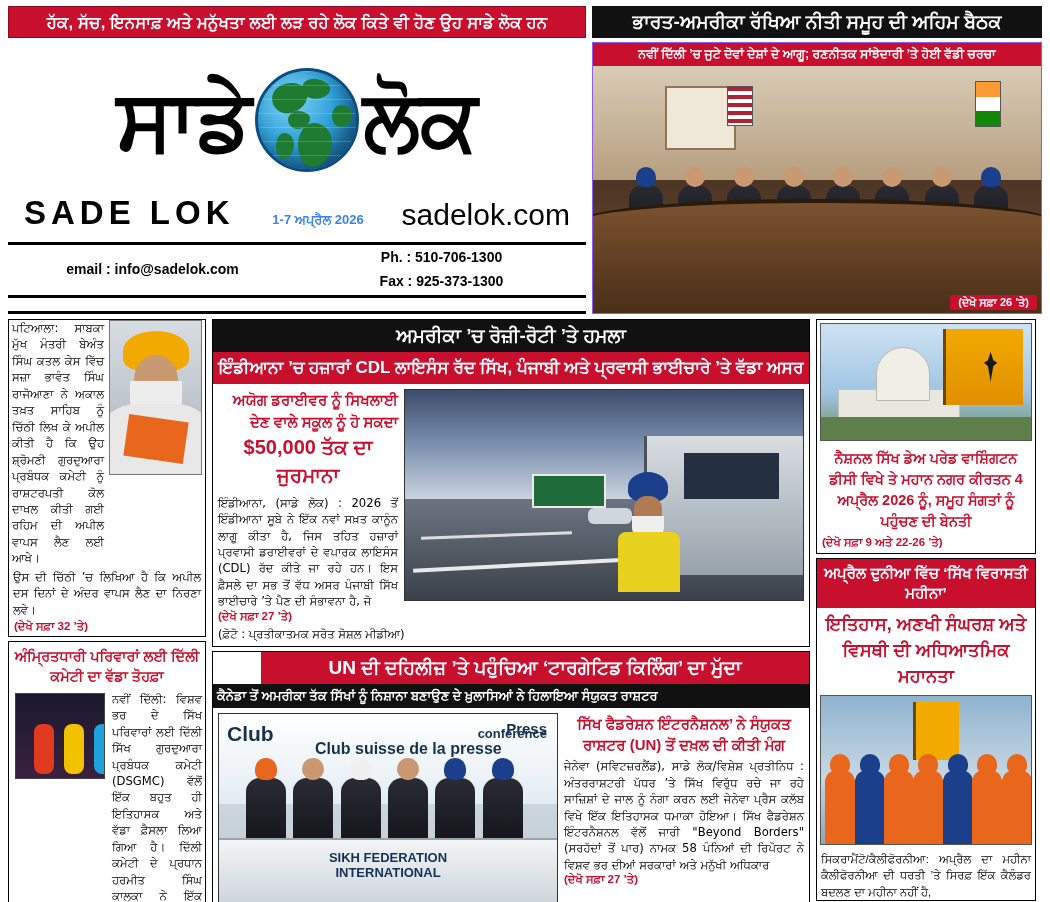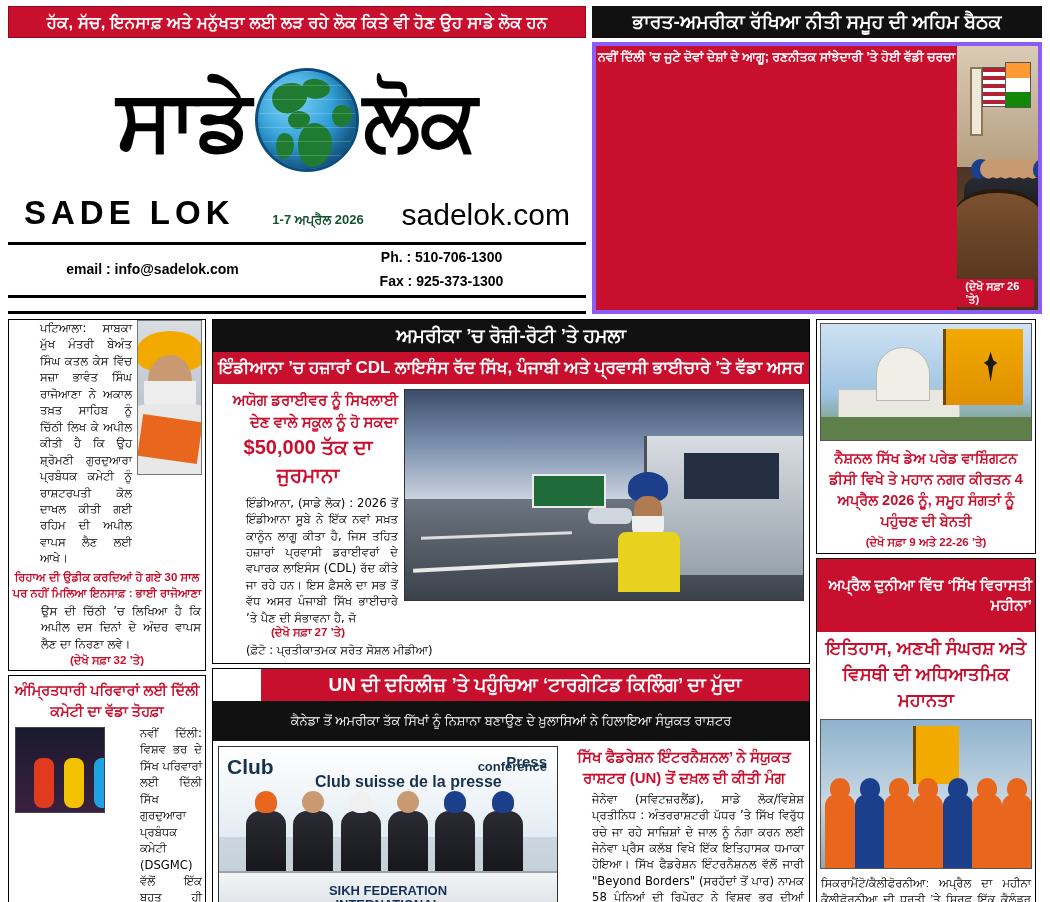--- a/index.html
+++ b/index.html
@@ -67,32 +67,32 @@
   .g6 { left:74px; top:34px; width:20px; height:22px; }
   .globe::after {
     content:""; position:absolute; inset:0;
     background:repeating-linear-gradient(to bottom, rgba(255,255,255,.18) 0 1px, transparent 1px 14px);
   }
   .sub-row {
     display:flex; align-items:flex-end; justify-content:space-between;
     padding:0 16px; margin-top:2px;
   }
   .sade-lok { font-size:33px; letter-spacing:5px; font-weight:bold; color:#000; }
-  .datetxt { font-size:13px; color:#14532d; font-weight:bold; padding-bottom:4px; }
+  .datetxt { font-size:13px; color:#3b82f6; font-weight:bold; padding-bottom:4px; }
   .site { font-size:30px; color:#000; font-weight:normal; }
   .info-row {
     display:flex; border-top:3px solid #000; border-bottom:3px solid #000;
     margin-top:10px; height:56px; align-items:center;
   }
   .info-left { flex:1; text-align:center; font-size:14px; font-weight:bold; line-height:1.7; }
   .info-right { flex:1; text-align:center; font-size:14px; font-weight:bold; line-height:1.7; }
 
   .topphoto {
-    flex:1; position:relative; border:4px solid #8b5cf6; overflow:hidden;
-    display:flex; flex-direction:row;
+    flex:1; position:relative; border:1px solid #8b5cf6; overflow:hidden;
+    display:flex; flex-direction:column;
   }
   .subhead-red {
     background:#c8102e; color:#fff; font-size:12.5px; font-weight:bold;
     text-align:center; padding:4px 2px; line-height:1.2;
   }
   .photo-meeting {
     flex:1; position:relative;
     background:
       linear-gradient(180deg,#2c2016 0%, #4a3324 40%, #6b4a30 100%);
     overflow:hidden;
@@ -141,23 +141,22 @@
   
   .cols { display:flex; gap:6px; margin-top:5px; }
   .col-left  { width:198px; }
   .col-mid   { width:598px; }
   .col-right { width:220px; }
 
   .boxed { border:1px solid #000; }
   .body-pa {
     font-size:11.6px; line-height:1.42; text-align:justify; color:#000;
     font-family:"DejaVu Sans", sans-serif;
-    margin-left:28px;
-  }
-  .contd { color:#c8102e; font-weight:bold; font-size:11.5px; text-align:center; }
+  }
+  .contd { color:#c8102e; font-weight:bold; font-size:11.5px; text-align:left; }
 
   
   .ls1-head {
     color:#c8102e; font-weight:bold; font-size:14.5px; text-align:center;
     line-height:1.4; padding:3px 2px 4px;
   }
   .ls1-body { display:flex; gap:5px; padding:0 3px; }
   .ls1-text { flex:0 0 92px; }
   .portrait {
     flex:1; height:155px; position:relative; overflow:hidden;
@@ -221,22 +220,22 @@
   .tp-driver .dh { position:absolute; left:14px; top:0; width:40px; height:30px; background:#1b3f8b; border-radius:50% 50% 36% 36%; }
   .tp-driver .df { position:absolute; left:20px; top:24px; width:28px; height:30px; background:#b07a52; border-radius:44%; }
   .tp-driver .db { position:absolute; left:18px; top:44px; width:32px; height:24px; background:#efefef; border-radius:0 0 50% 50%; }
   .tp-driver .dv { position:absolute; left:4px; top:60px; width:62px; height:60px; background:#e8d21f; border-radius:8px 8px 0 0; }
 
   .un-head {
     background:#c8102e; color:#fff; font-weight:bold; font-size:19px;
     text-align:center; padding:5px 4px;margin-left:48px;
   }
   .un-sub {
-    background:#111; color:#fff; font-weight:normal; font-size:13px;
-    text-align:center; padding:12px;
+    background:#111; color:#fff; font-weight:bold; font-size:13px;
+    padding:4px;
   }
   .un-body { display:flex; gap:6px; padding:5px; }
   .press-photo {
     flex:0 0 340px; height:190px; position:relative; overflow:hidden; border:1px solid #333;
     background:linear-gradient(180deg,#dfe6ec 0%, #b9c5cf 100%);
   }
   .pp-banner { position:absolute; left:0; right:0; top:0; height:48%;
     background:linear-gradient(180deg,#ffffff 0%, #e3ecf3 100%); }
   .pp-banner span { position:absolute; font-weight:bold; color:#16324f; }
   .pp-b1 { left:8px; top:8px; font-size:21px; }
@@ -269,21 +268,21 @@
     background:linear-gradient(180deg,#f2a900 0%, #e09000 100%); border-left:3px solid #6b4a00; }
   .capitol .khanda { position:absolute; right:14%; top:24%; width:22px; height:30px;
     background:#1a1a1a; clip-path:polygon(50% 0,62% 28%,80% 36%,62% 48%,50% 100%,38% 48%,20% 36%,38% 28%); }
 
   .r-head-red {
     color:#c8102e; font-weight:bold; font-size:14.5px; text-align:center;
     line-height:1.45; padding:4px 3px;
   }
   .r-box-head {
     background:#c8102e; color:#fff; font-weight:bold; font-size:15px;
-    text-align:right; line-height:1.35; padding:16px 3px;
+    text-align:center; line-height:1.35; padding:4px 3px;
   }
   .nagar {
     height:150px; margin:3px; position:relative; overflow:hidden; border:1px solid #555;
     background:linear-gradient(180deg,#8fb3cf 0%, #c7d7e3 55%, #96a6ae 100%);
   }
   .nagar .crowd { position:absolute; bottom:0; left:0; right:0; height:74%; }
   .nagar .p { position:absolute; bottom:0; width:30px; height:74px; background:#e8671c; border-radius:12px 12px 0 0; }
   .nagar .p::before { content:""; position:absolute; top:-16px; left:5px; width:20px; height:20px; border-radius:50% 50% 38% 38%; background:#e8671c; }
   .nagar .p.blue { background:#1b3f8b; }
   .nagar .p.blue::before { background:#1b3f8b; }
@@ -362,21 +361,20 @@
         <div class="ls1-body">
           <div class="ls1-text body-pa">ਪਟਿਆਲਾ: ਸਾਬਕਾ ਮੁੱਖ ਮੰਤਰੀ ਬੇਅੰਤ ਸਿੰਘ ਕਤਲ ਕੇਸ ਵਿੱਚ ਸਜ਼ਾ ਭਾਵੰਤ ਸਿੰਘ ਰਾਜੋਆਣਾ ਨੇ ਅਕਾਲ ਤਖ਼ਤ ਸਾਹਿਬ ਨੂੰ ਚਿੱਠੀ ਲਿਖ ਕੇ ਅਪੀਲ ਕੀਤੀ ਹੈ ਕਿ ਉਹ ਸ਼੍ਰੋਮਣੀ ਗੁਰਦੁਆਰਾ ਪ੍ਰਬੰਧਕ ਕਮੇਟੀ ਨੂੰ ਰਾਸ਼ਟਰਪਤੀ ਕੋਲ ਦਾਖਲ ਕੀਤੀ ਗਈ ਰਹਿਮ ਦੀ ਅਪੀਲ ਵਾਪਸ ਲੈਣ ਲਈ ਆਖੇ।</div>
           <div class="portrait">
             <div class="turb"></div>
               <div class="head"></div>
               <div class="beard"></div>
             <div class="body"></div>
               <div class="scarf"></div>
           </div>
         </div>
-        <div class="caption-red">ਰਿਹਾਅ ਦੀ ਉਡੀਕ ਕਰਦਿਆਂ ਹੋ ਗਏ 30 ਸਾਲ ਪਰ ਨਹੀਂ ਮਿਲਿਆ ਇਨਸਾਫ਼ : ਭਾਈ ਰਾਜੋਆਣਾ</div>
         <div class="body-pa" style="padding:2px 4px;">ਉਸ ਦੀ ਚਿੱਠੀ ’ਚ ਲਿਖਿਆ ਹੈ ਕਿ ਅਪੀਲ ਦਸ ਦਿਨਾਂ ਦੇ ਅੰਦਰ ਵਾਪਸ ਲੈਣ ਦਾ ਨਿਰਣਾ ਲਵੇ।</div>
         <div class="contd" style="padding:0 5px 3px;">(ਦੇਖੋ ਸਫ਼ਾ 32 ’ਤੇ)</div>
       </div>
 
       <div class="boxed" style="margin-top:4px;">
         <div class="ls2-head">ਅੰਮ੍ਰਿਤਧਾਰੀ ਪਰਿਵਾਰਾਂ ਲਈ ਦਿੱਲੀ ਕਮੇਟੀ ਦਾ ਵੱਡਾ ਤੋਹਫ਼ਾ</div>
         <div style="display:flex; gap:4px; padding:0 3px;">
           <div style="flex:0 0 96px;">
             <div class="dance">
               <div class="d d1"></div>

